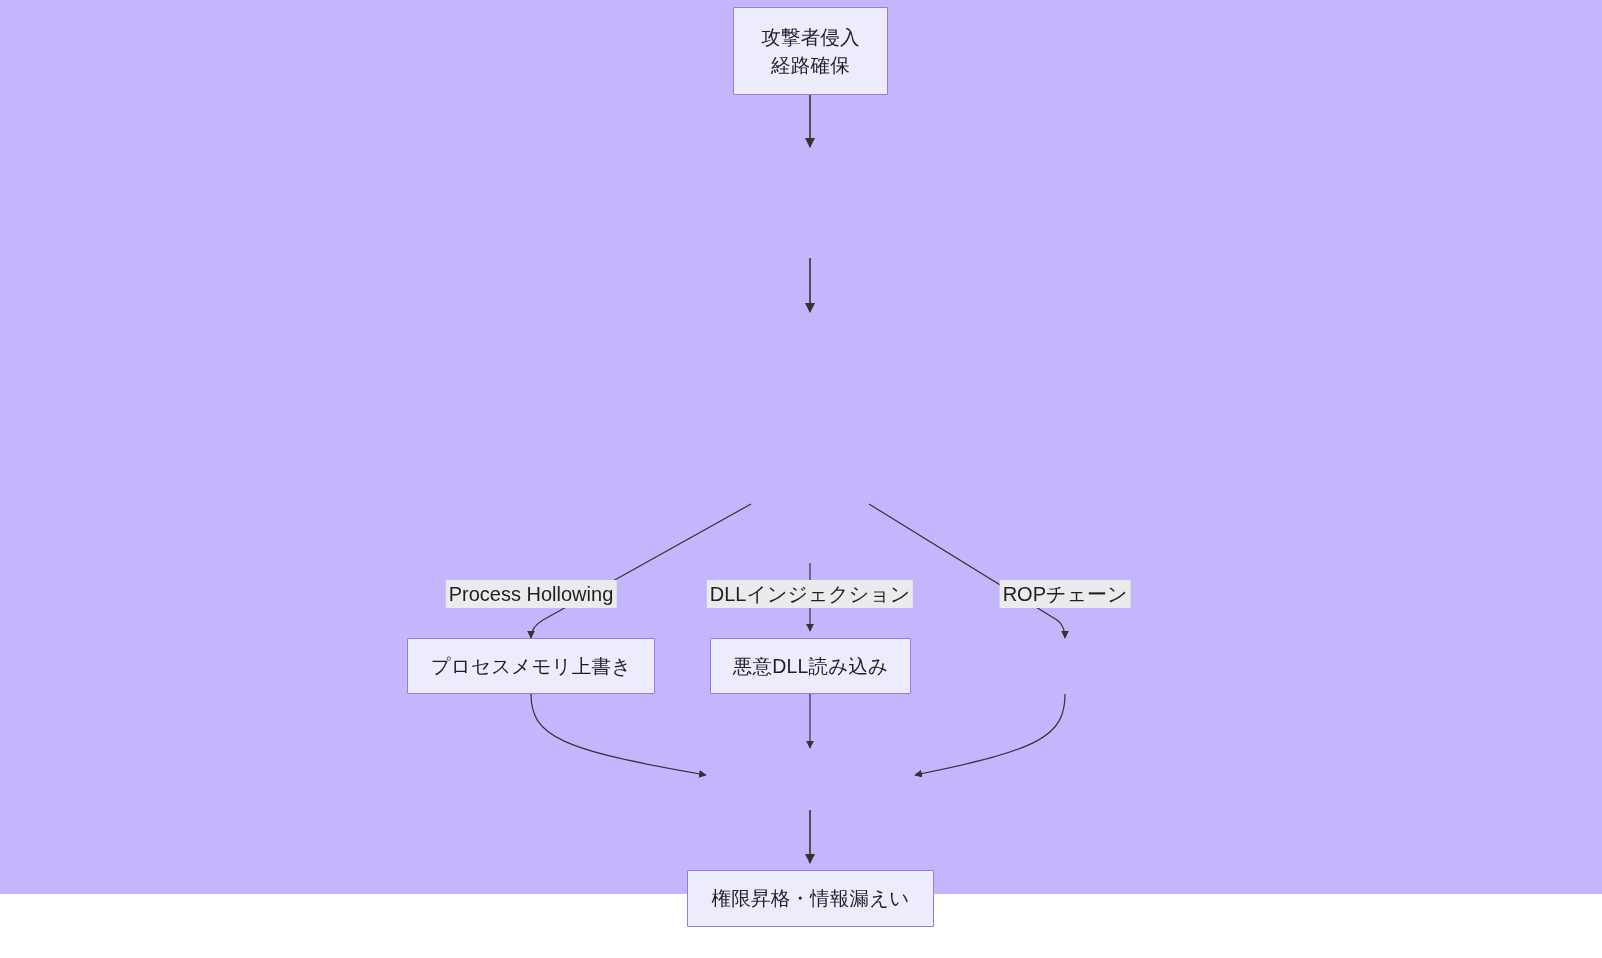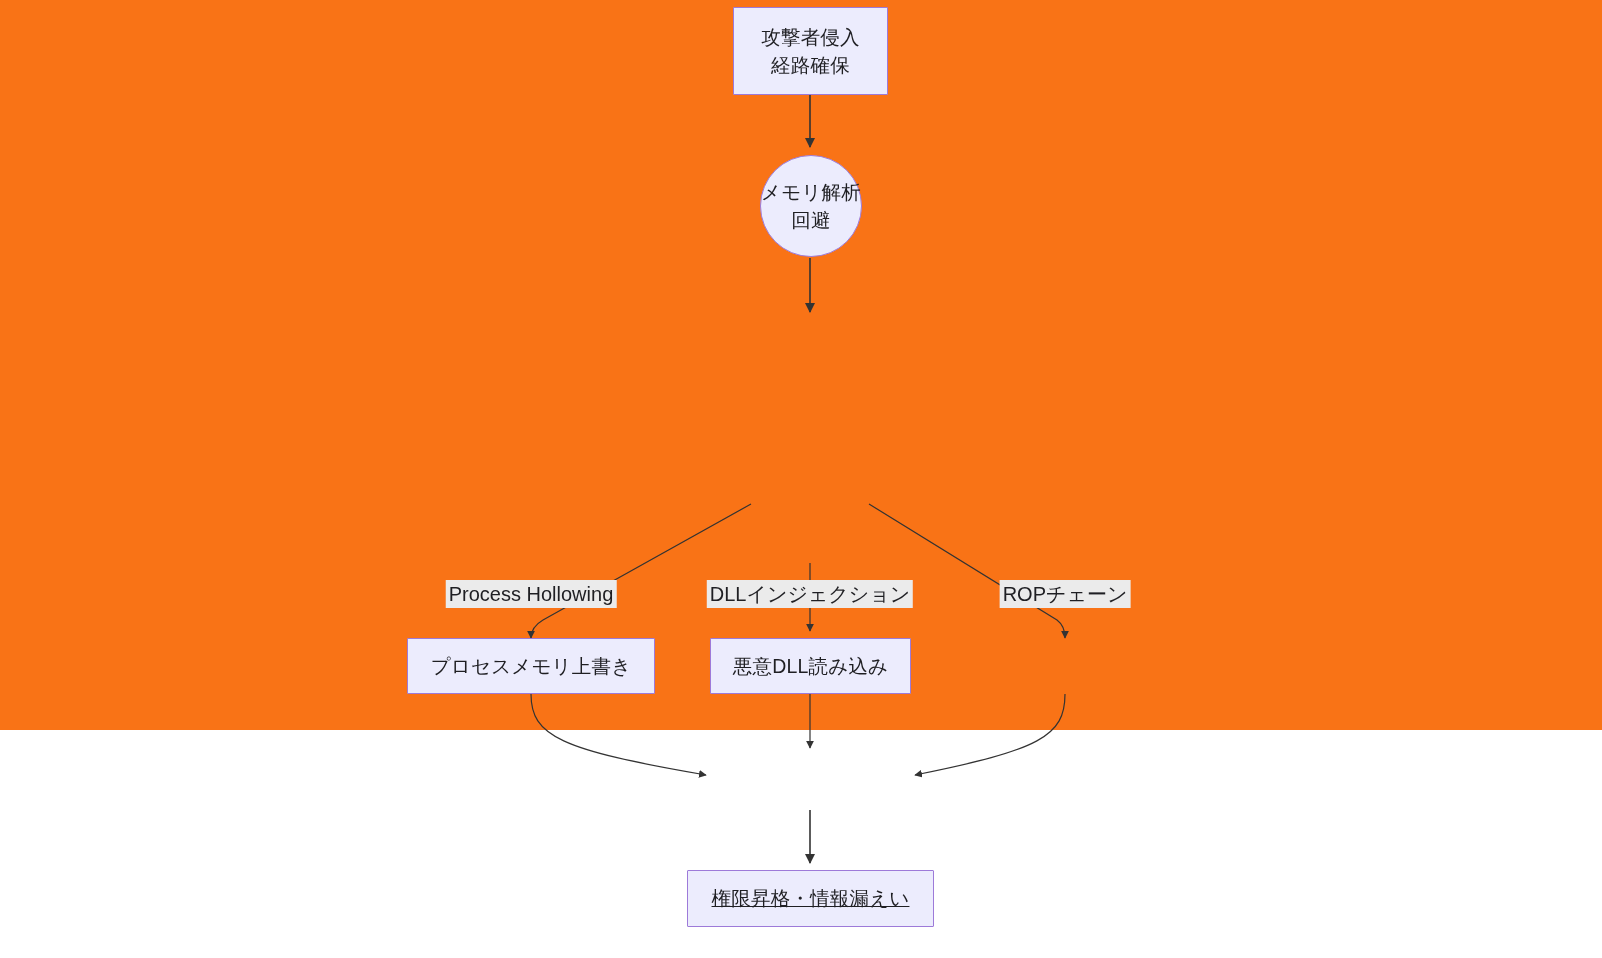--- a/index.html
+++ b/index.html
@@ -9,22 +9,22 @@
   }
   body {
     width: 1602px;
     height: 958px;
     font-family: "Liberation Sans", "DejaVu Sans", sans-serif;
     overflow: hidden;
   }
   #diagram {
     position: relative;
     width: 1602px;
-    height: 730px;
-    background: #f97316;
+    height: 894px;
+    background: #c4b5fd;
   }
   svg.edges {
     position: absolute;
     left: 0;
     top: 0;
     width: 1602px;
     height: 958px;
     pointer-events: none;
   }
   .node {
@@ -103,37 +103,33 @@
     <path d="M 1065,694 C 1065,736 1040,750 915,775" fill="none" stroke="#333333" stroke-width="1.2" marker-end="url(#arrow)"></path>
 
     <path d="M 810,810 L 810,863" fill="none" stroke="#333333" stroke-width="1.6" marker-end="url(#arrow)"></path>
   </svg>
 
   <div class="node rect" style="left:733px; top:7px; width:155px; height:88px;">
     <span class="node-label">攻撃者侵入
 経路確保</span>
   </div>
 
-  <div class="node circle" style="left:760px; top:155px; width:102px; height:102px;">
-    <span class="node-label">メモリ解析
-回避</span>
-  </div>
 
 
   <div class="edge-label" style="left:531px; top:594px;">Process Hollowing</div>
   <div class="edge-label" style="left:810px; top:594px;">DLLインジェクション</div>
   <div class="edge-label" style="left:1065px; top:594px;">ROPチェーン</div>
 
   <div class="node rect" style="left:407px; top:638px; width:248px; height:56px;align-items:center;">
     <span class="node-label">プロセスメモリ上書き</span>
   </div>
 
   <div class="node rect" style="left:710px; top:638px; width:201px; height:56px;">
     <span class="node-label">悪意DLL読み込み</span>
   </div>
 
 
 
-  <div class="node rect" style="left:687px; top:870px; width:247px; height:57px;text-decoration:underline;">
+  <div class="node rect" style="left:687px; top:870px; width:247px; height:57px;">
     <span class="node-label">権限昇格・情報漏えい</span>
   </div>
 
 </div>
 
 </body></html>

